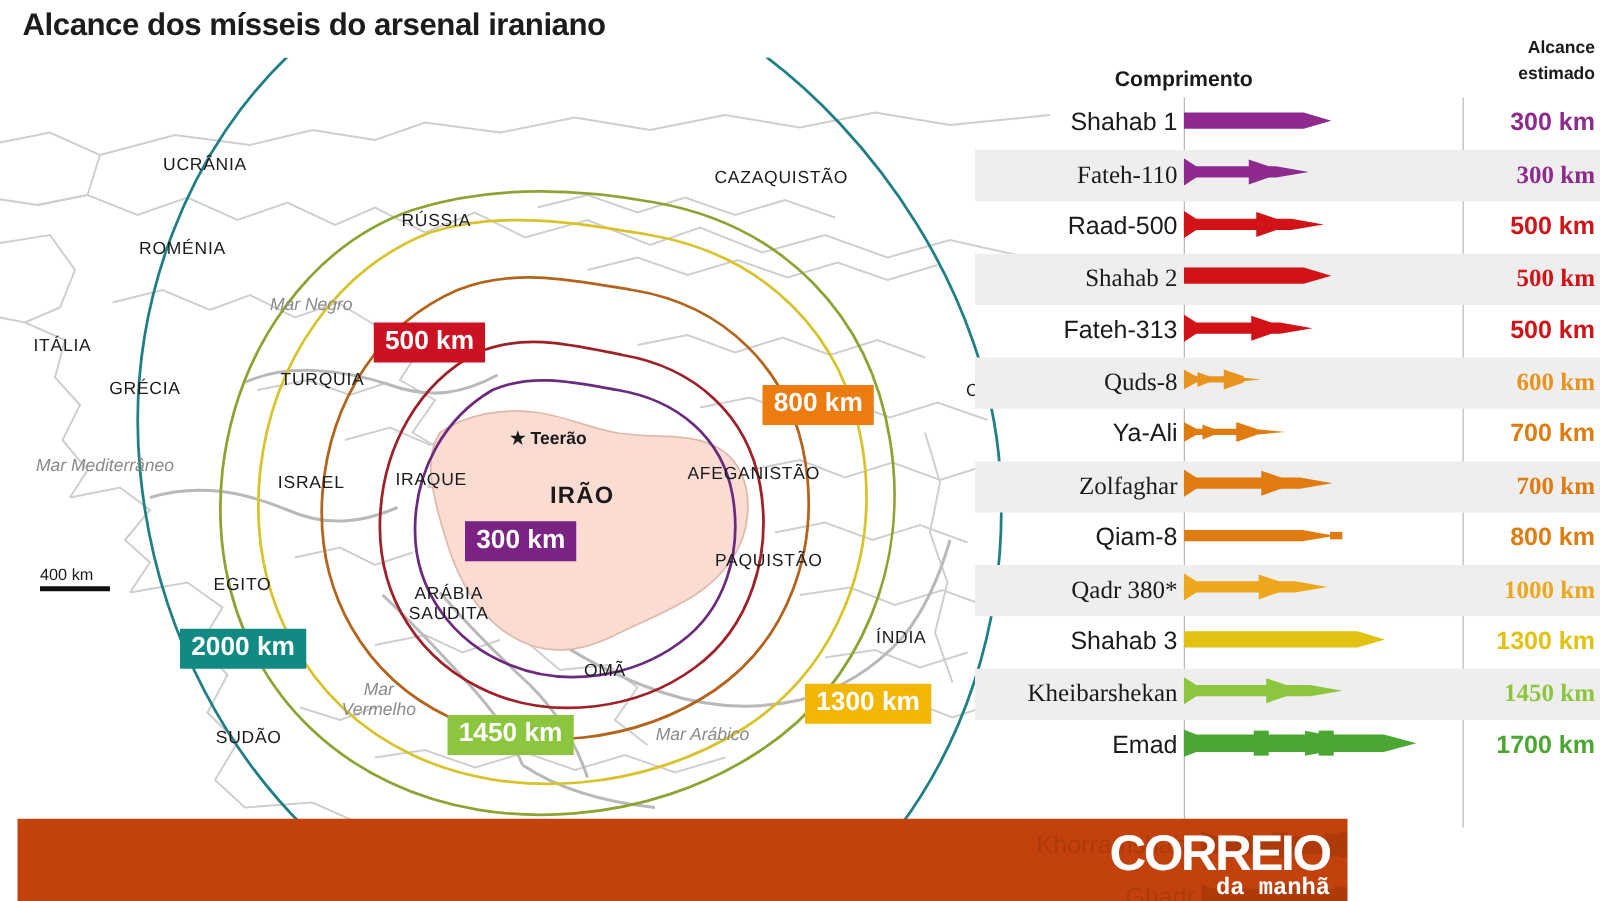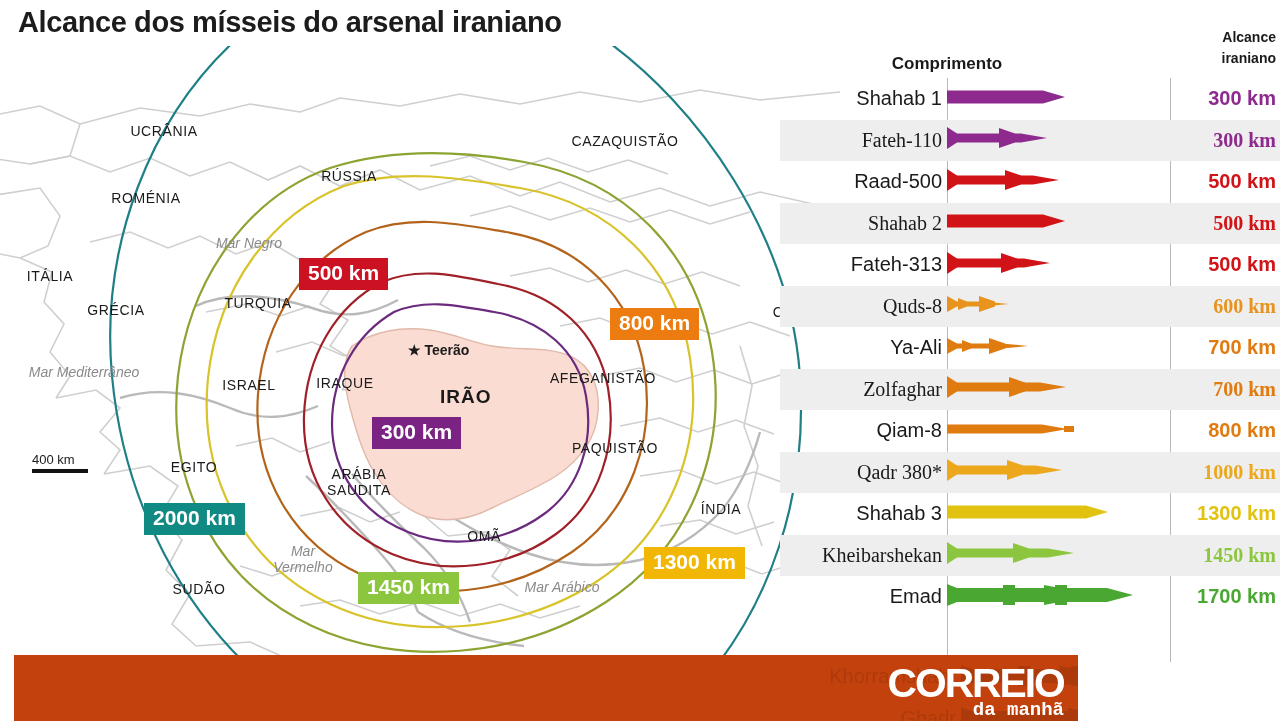--- a/index.html
+++ b/index.html
@@ -8,21 +8,21 @@
     background:#ffffff;
     font-family:"Liberation Sans", sans-serif;
     overflow:hidden;
     position:relative;
   }
   #root{position:relative;width:1280px;height:721px;overflow:hidden;background:#fff;}
 
   
   .title{
     position:absolute;left:18px;top:6px;
-    font-size:29px;font-weight:bold;color:#1c1c1c;
+    font-size:25px;font-weight:bold;color:#1c1c1c;
     letter-spacing:-0.4px;
     font-family:"Liberation Sans", sans-serif;
   }
 
   
   .map-wrap{position:absolute;left:0;top:46px;width:840px;height:616px;overflow:hidden;}
   .map-svg{position:absolute;left:0;top:0;}
 
   .maplabel{
     position:absolute;
@@ -256,21 +256,21 @@
 
     <div class="scalebar" style="left:32px;top:406px;">
       <div class="sb-text">400 km</div>
       <div class="sb-line"></div>
     </div>
   </div>
 
   <div class="th-comp">Comprimento</div>
   <div class="th-range" style="right:4px;">
     <div>Alcance</div>
-    <div>iraniano</div>
+    <div>estimado</div>
   </div>
 
   <div class="vline" style="left:947px;top:78px;height:584px;"></div>
   <div class="vline" style="left:1170px;top:78px;height:584px;"></div>
 
   <div id="rows">
       <div class="row" style="top: 78px;">
         <div class="name">Shahab 1</div>
         <div class="missile"><svg width="124" height="26" viewBox="0 0 124 26">
             <g fill="#8e2a8e">

